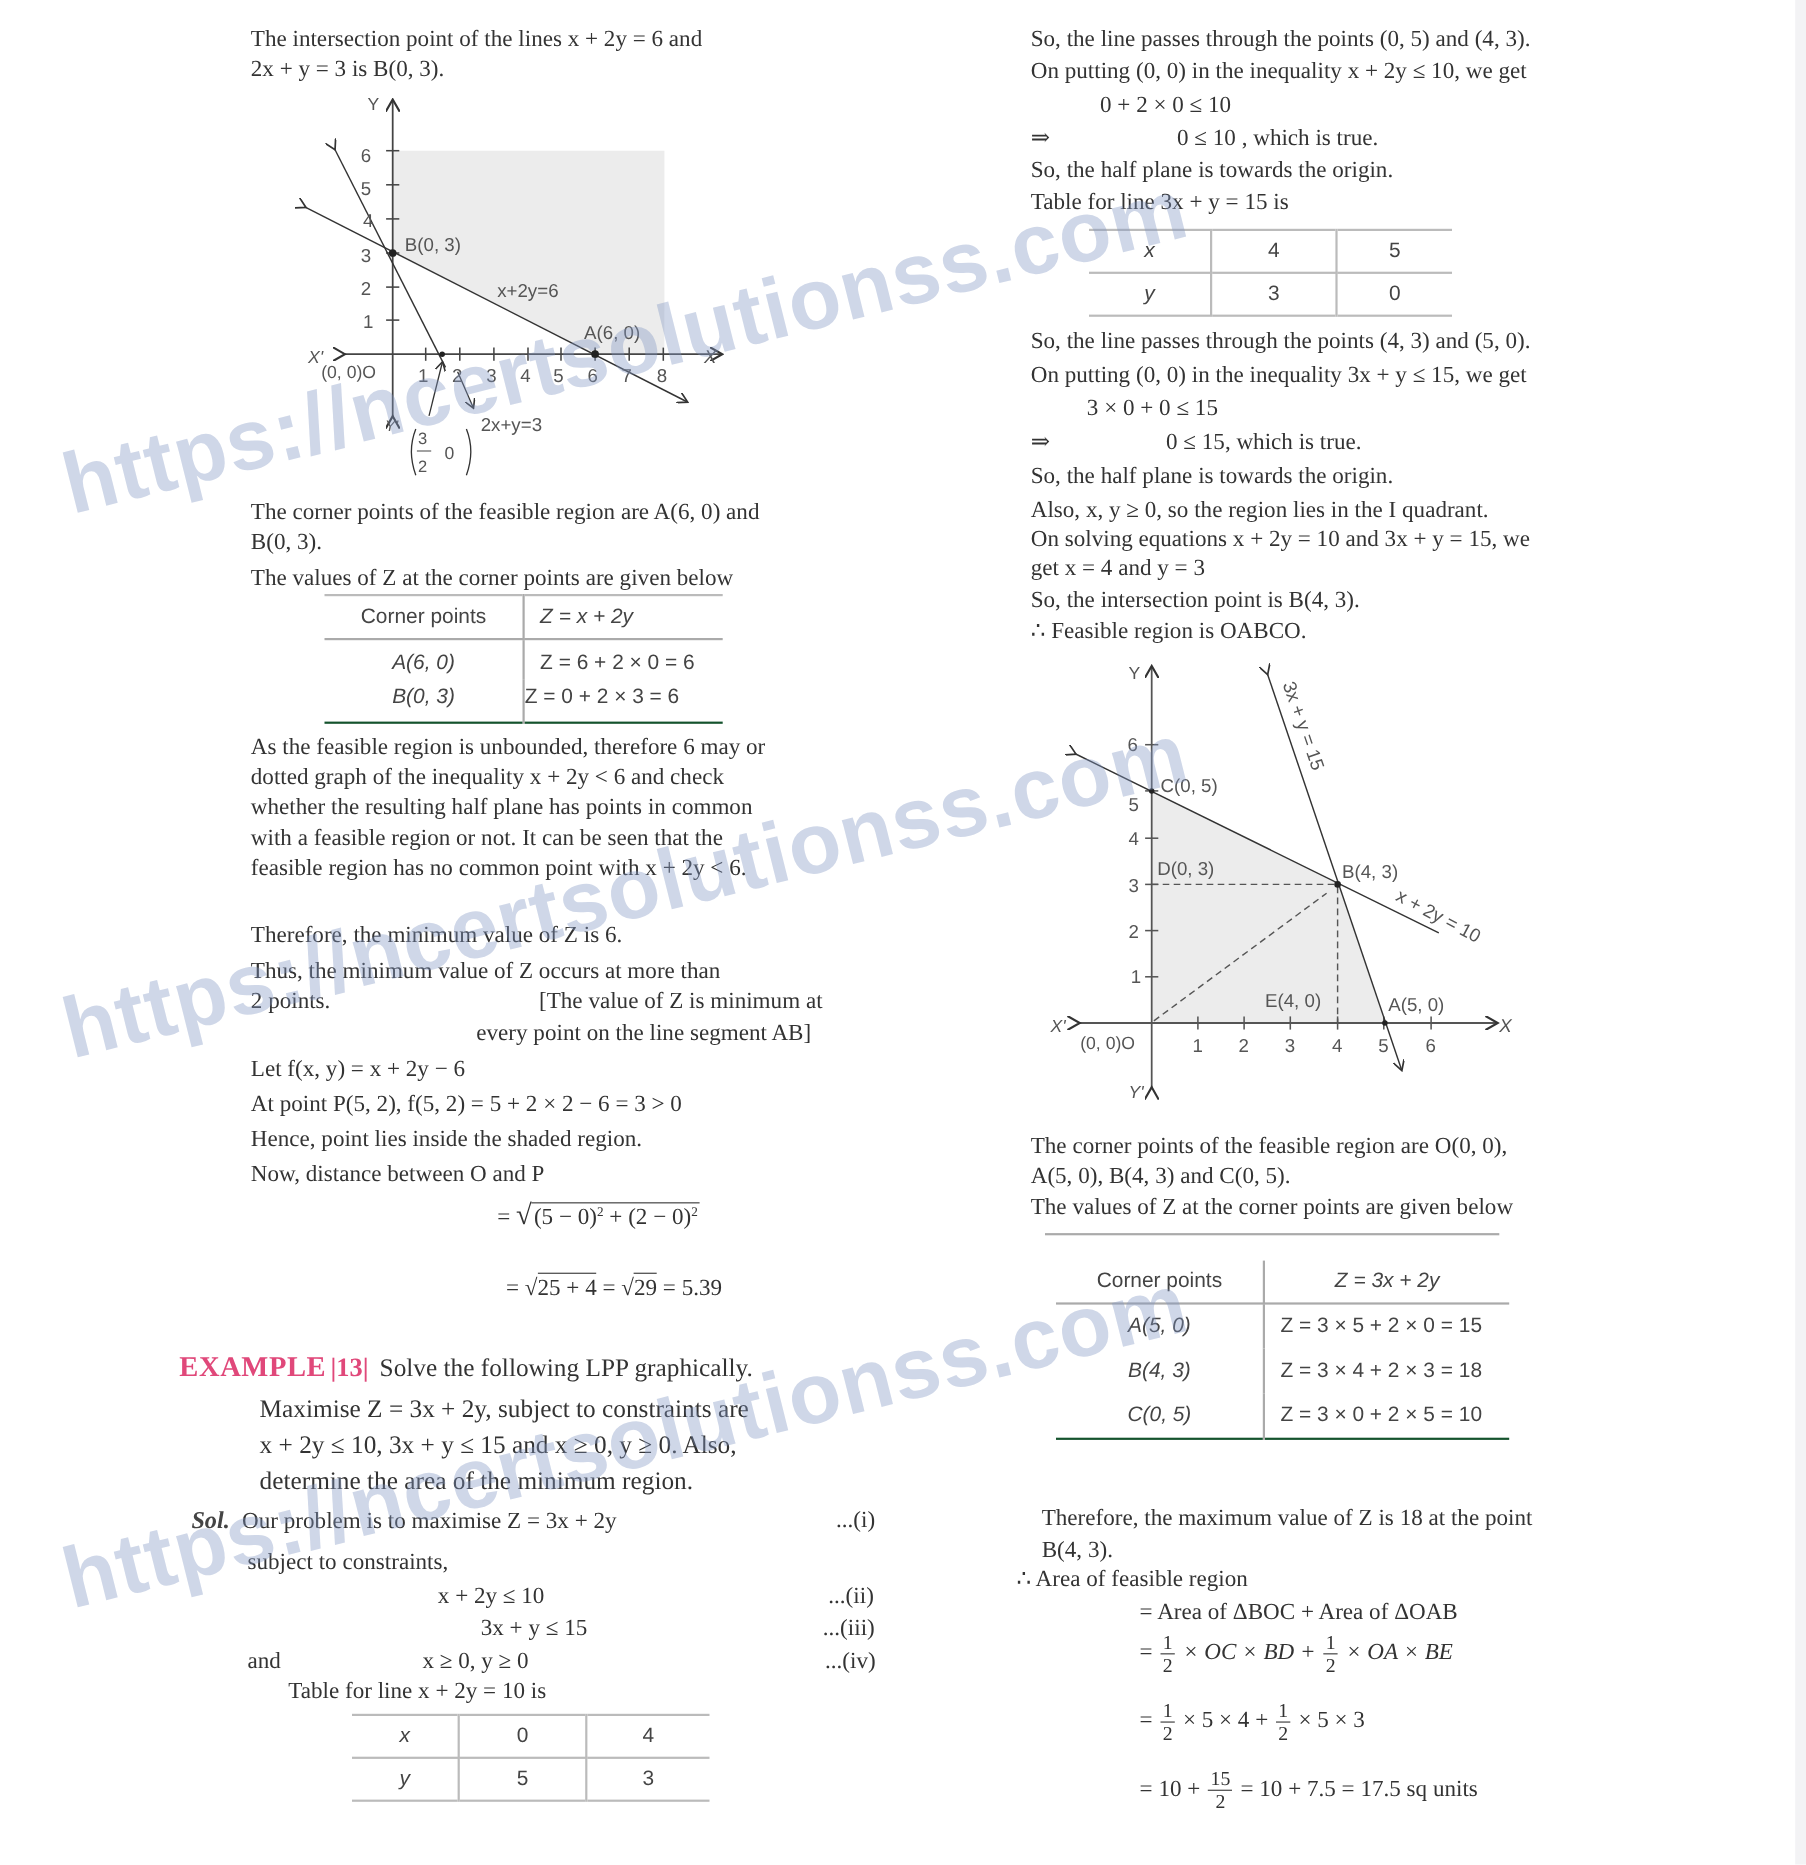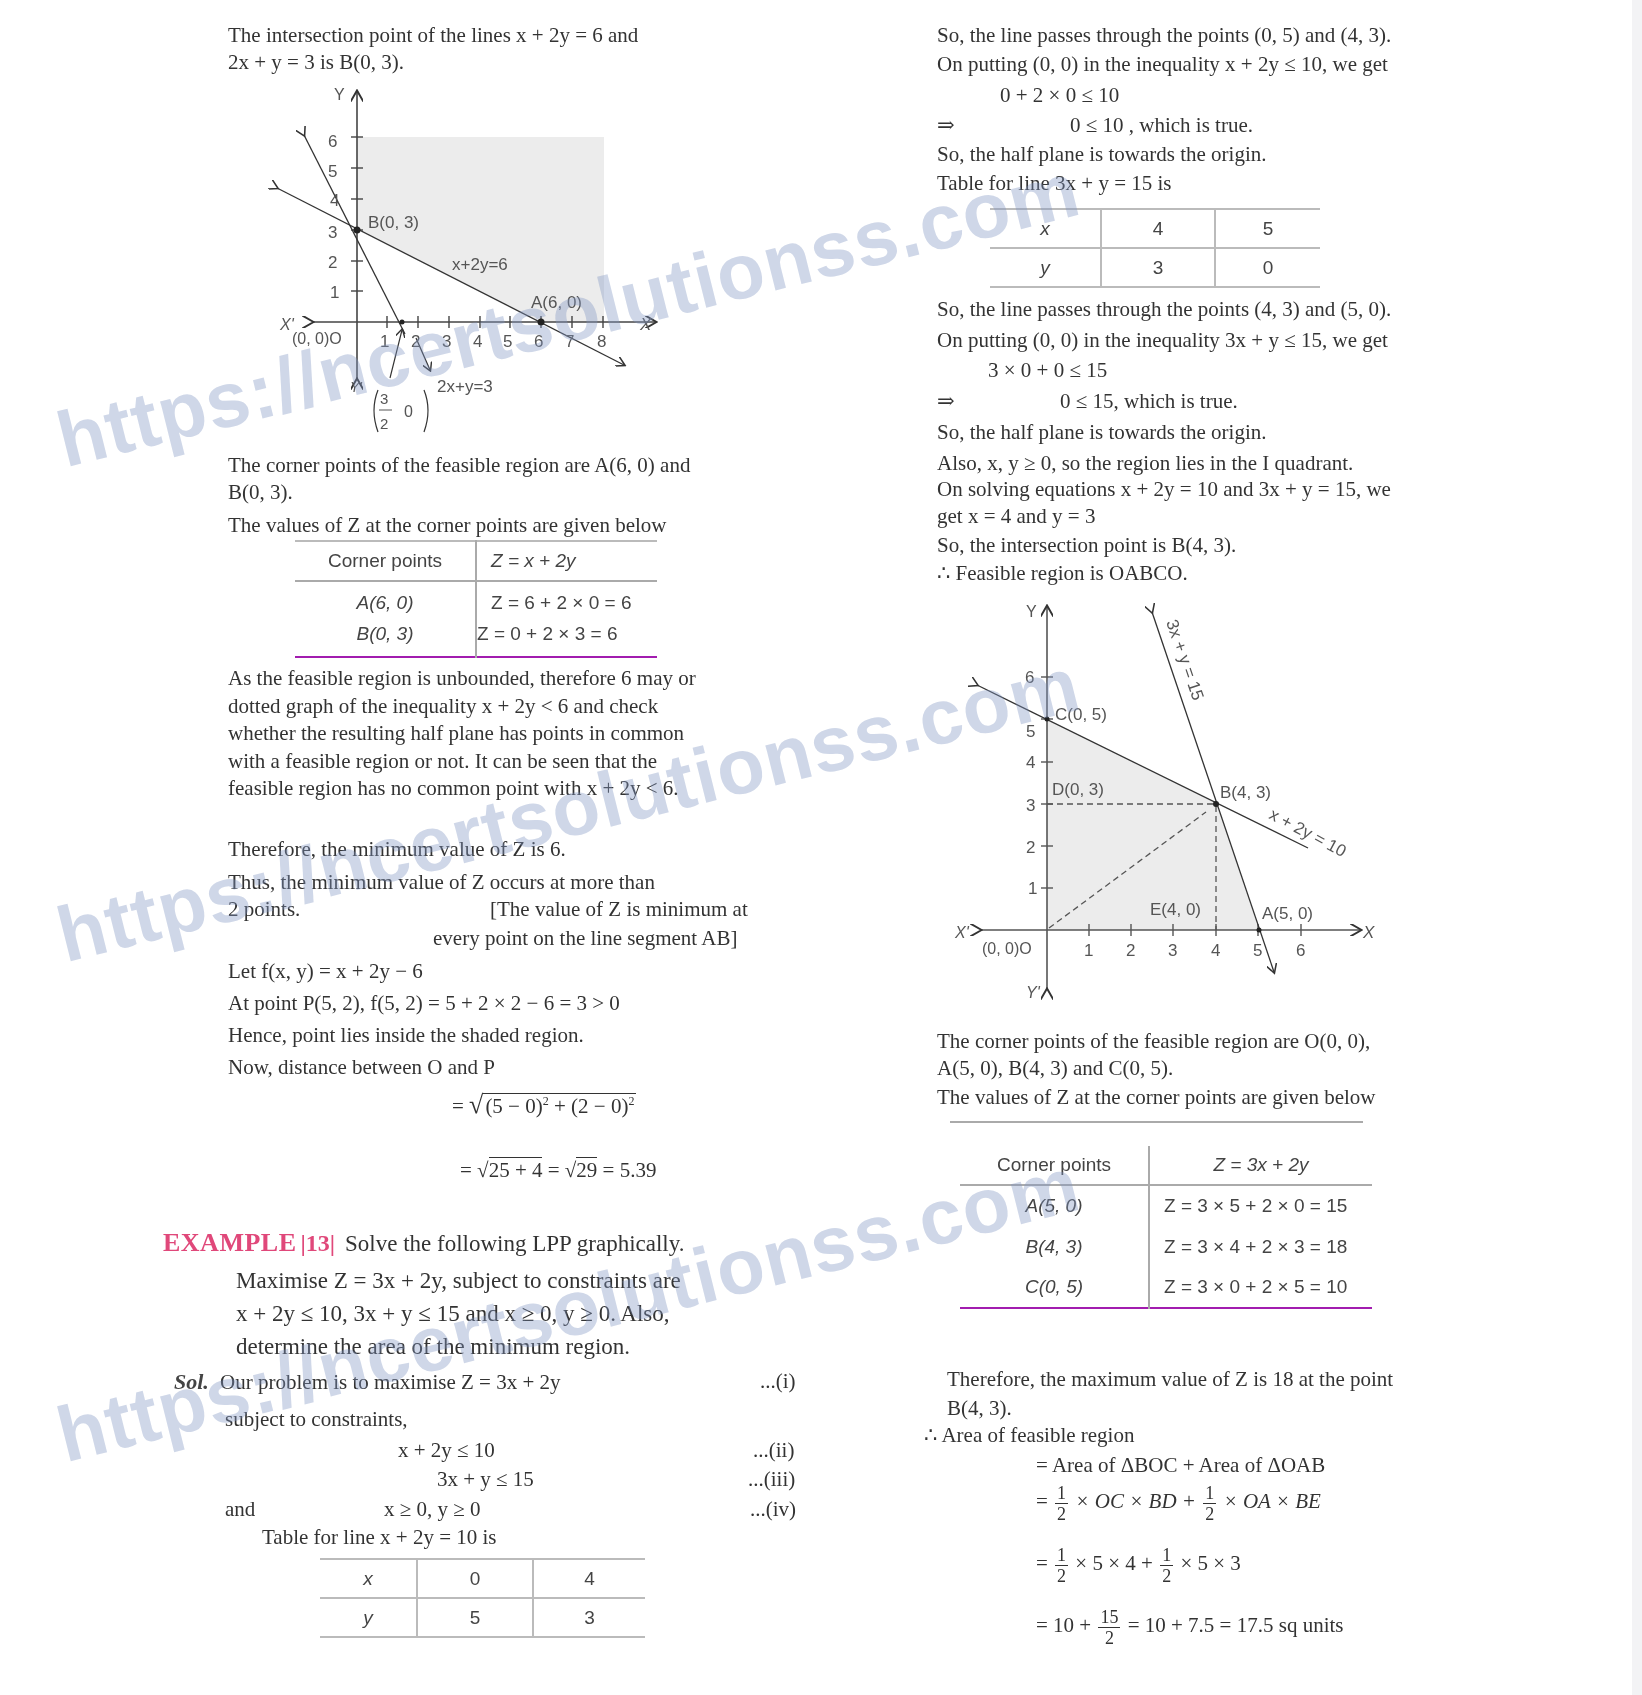--- a/index.html
+++ b/index.html
@@ -14,21 +14,21 @@
   i, .it { font-style: italic; }
 
   
   table.grid { border-collapse: collapse; position: absolute; font-family: "Liberation Sans", sans-serif; font-size: 19px; color: #444; }
   table.grid td { text-align: center; padding: 0; }
   table.xy { border-top: 2px solid #bbb; border-bottom: 2px solid #bbb; }
   table.xy td { height: 37px; border-right: 2px solid #bbb; }
   table.xy td:last-child { border-right: none; }
   table.xy tr:first-child td { border-bottom: 2px solid #bbb; }
 
-  table.corner { border-bottom: 2px solid #a21caf; }
+  table.corner { border-bottom: 2px solid #14532d; }
   table.corner th { font-weight: normal; height: 36px; border-bottom: 2px solid #aaa; }
   table.corner td.c1, table.corner th.c1 { border-right: 2px solid #aaa; }
 
   .example-label { color: #e0487a; font-weight: bold; font-size: 26px; letter-spacing: 0.5px; }
   .example-num { color: #e0487a; font-weight: bold; font-size: 24px; }
   .example-text { font-size: 23px; line-height: 31px; color: #333; }
 
   .frac { display: inline-block; vertical-align: middle; text-align: center; font-size: 18px; line-height: 20px; margin: 0 2px; }
   .frac .n { display: block; border-bottom: 1px solid #333; padding: 0 2px; }
   .frac .d { display: block; padding: 0 2px; }

